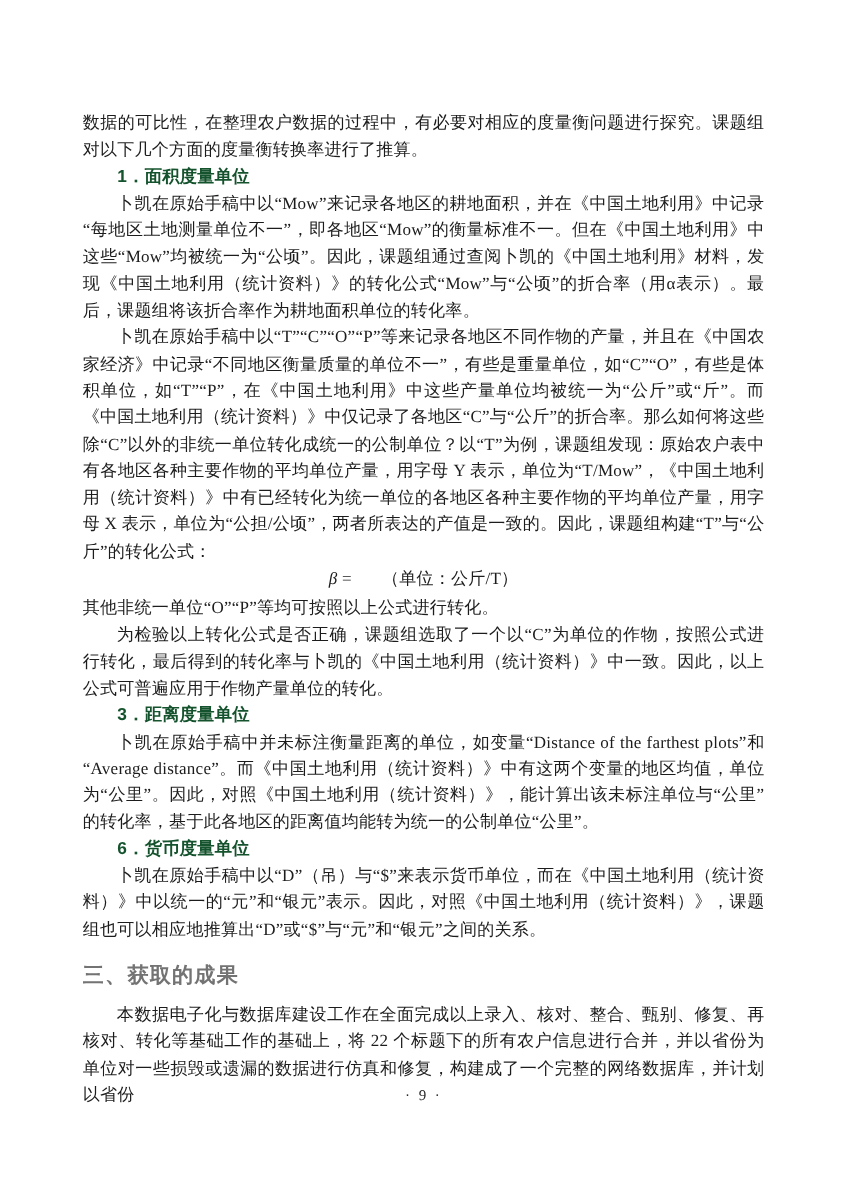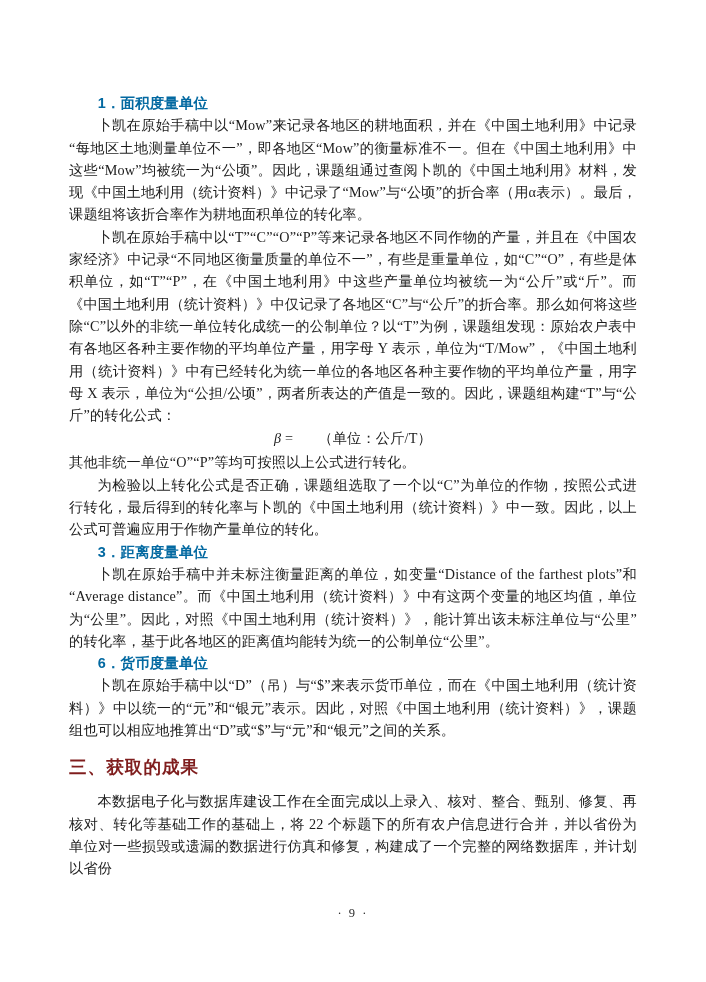--- a/index.html
+++ b/index.html
@@ -31,30 +31,30 @@
   .content p.flush{
     text-indent:0;
   }
   .num-heading{
     margin:0;
     text-indent:2em;
     font-size:14.4px;
     line-height:22.3px;
     font-weight:700;
     font-family:"Liberation Sans","DejaVu Sans",sans-serif;
-    color:#0369a1;
+    color:#14532d;
     text-align:left;
   }
   .section-heading{
     margin:14px 0 11px 0;
     font-size:17.6px;
     line-height:24px;
     font-weight:700;
     font-family:"Liberation Sans","DejaVu Sans",sans-serif;
-    color:#7f1d1d;
+    color:#737373;
     letter-spacing:1px;
     text-align:left;
   }
   .formula-row{
     display:flex;
     align-items:center;
     justify-content:center;
     margin:3px 0 3px 0;
     text-align:center;
     text-indent:0;
@@ -81,23 +81,24 @@
     color:#2a2a2a;
     letter-spacing:2px;
   }
 </style>
 </head>
 <body>
 
 <div class="page">
   <div class="content">
 
+    <p class="flush">数据的可比性，在整理农户数据的过程中，有必要对相应的度量衡问题进行探究。课题组对以下几个方面的度量衡转换率进行了推算。</p>
 
     <h4 class="num-heading">1．面积度量单位</h4>
-    <p>卜凯在原始手稿中以“Mow”来记录各地区的耕地面积，并在《中国土地利用》中记录“每地区土地测量单位不一”，即各地区“Mow”的衡量标准不一。但在《中国土地利用》中这些“Mow”均被统一为“公顷”。因此，课题组通过查阅卜凯的《中国土地利用》材料，发现《中国土地利用（统计资料）》中记录了“Mow”与“公顷”的折合率（用α表示）。最后，课题组将该折合率作为耕地面积单位的转化率。</p>
+    <p>卜凯在原始手稿中以“Mow”来记录各地区的耕地面积，并在《中国土地利用》中记录“每地区土地测量单位不一”，即各地区“Mow”的衡量标准不一。但在《中国土地利用》中这些“Mow”均被统一为“公顷”。因此，课题组通过查阅卜凯的《中国土地利用》材料，发现《中国土地利用（统计资料）》的转化公式“Mow”与“公顷”的折合率（用α表示）。最后，课题组将该折合率作为耕地面积单位的转化率。</p>
 
     <p>卜凯在原始手稿中以“T”“C”“O”“P”等来记录各地区不同作物的产量，并且在《中国农家经济》中记录“不同地区衡量质量的单位不一”，有些是重量单位，如“C”“O”，有些是体积单位，如“T”“P”，在《中国土地利用》中这些产量单位均被统一为“公斤”或“斤”。而《中国土地利用（统计资料）》中仅记录了各地区“C”与“公斤”的折合率。那么如何将这些除“C”以外的非统一单位转化成统一的公制单位？以“T”为例，课题组发现：原始农户表中有各地区各种主要作物的平均单位产量，用字母 Y 表示，单位为“T/Mow”，《中国土地利用（统计资料）》中有已经转化为统一单位的各地区各种主要作物的平均单位产量，用字母 X 表示，单位为“公担/公顷”，两者所表达的产值是一致的。因此，课题组构建“T”与“公斤”的转化公式：</p>
 
     <div class="formula-row">
       <span class="formula-lhs"><i>β</i><span> = </span></span>
       <span class="unit-note">（单位：公斤/T）</span>
     </div>
 
     <p class="flush">其他非统一单位“O”“P”等均可按照以上公式进行转化。</p>
     <p>为检验以上转化公式是否正确，课题组选取了一个以“C”为单位的作物，按照公式进行转化，最后得到的转化率与卜凯的《中国土地利用（统计资料）》中一致。因此，以上公式可普遍应用于作物产量单位的转化。</p>

